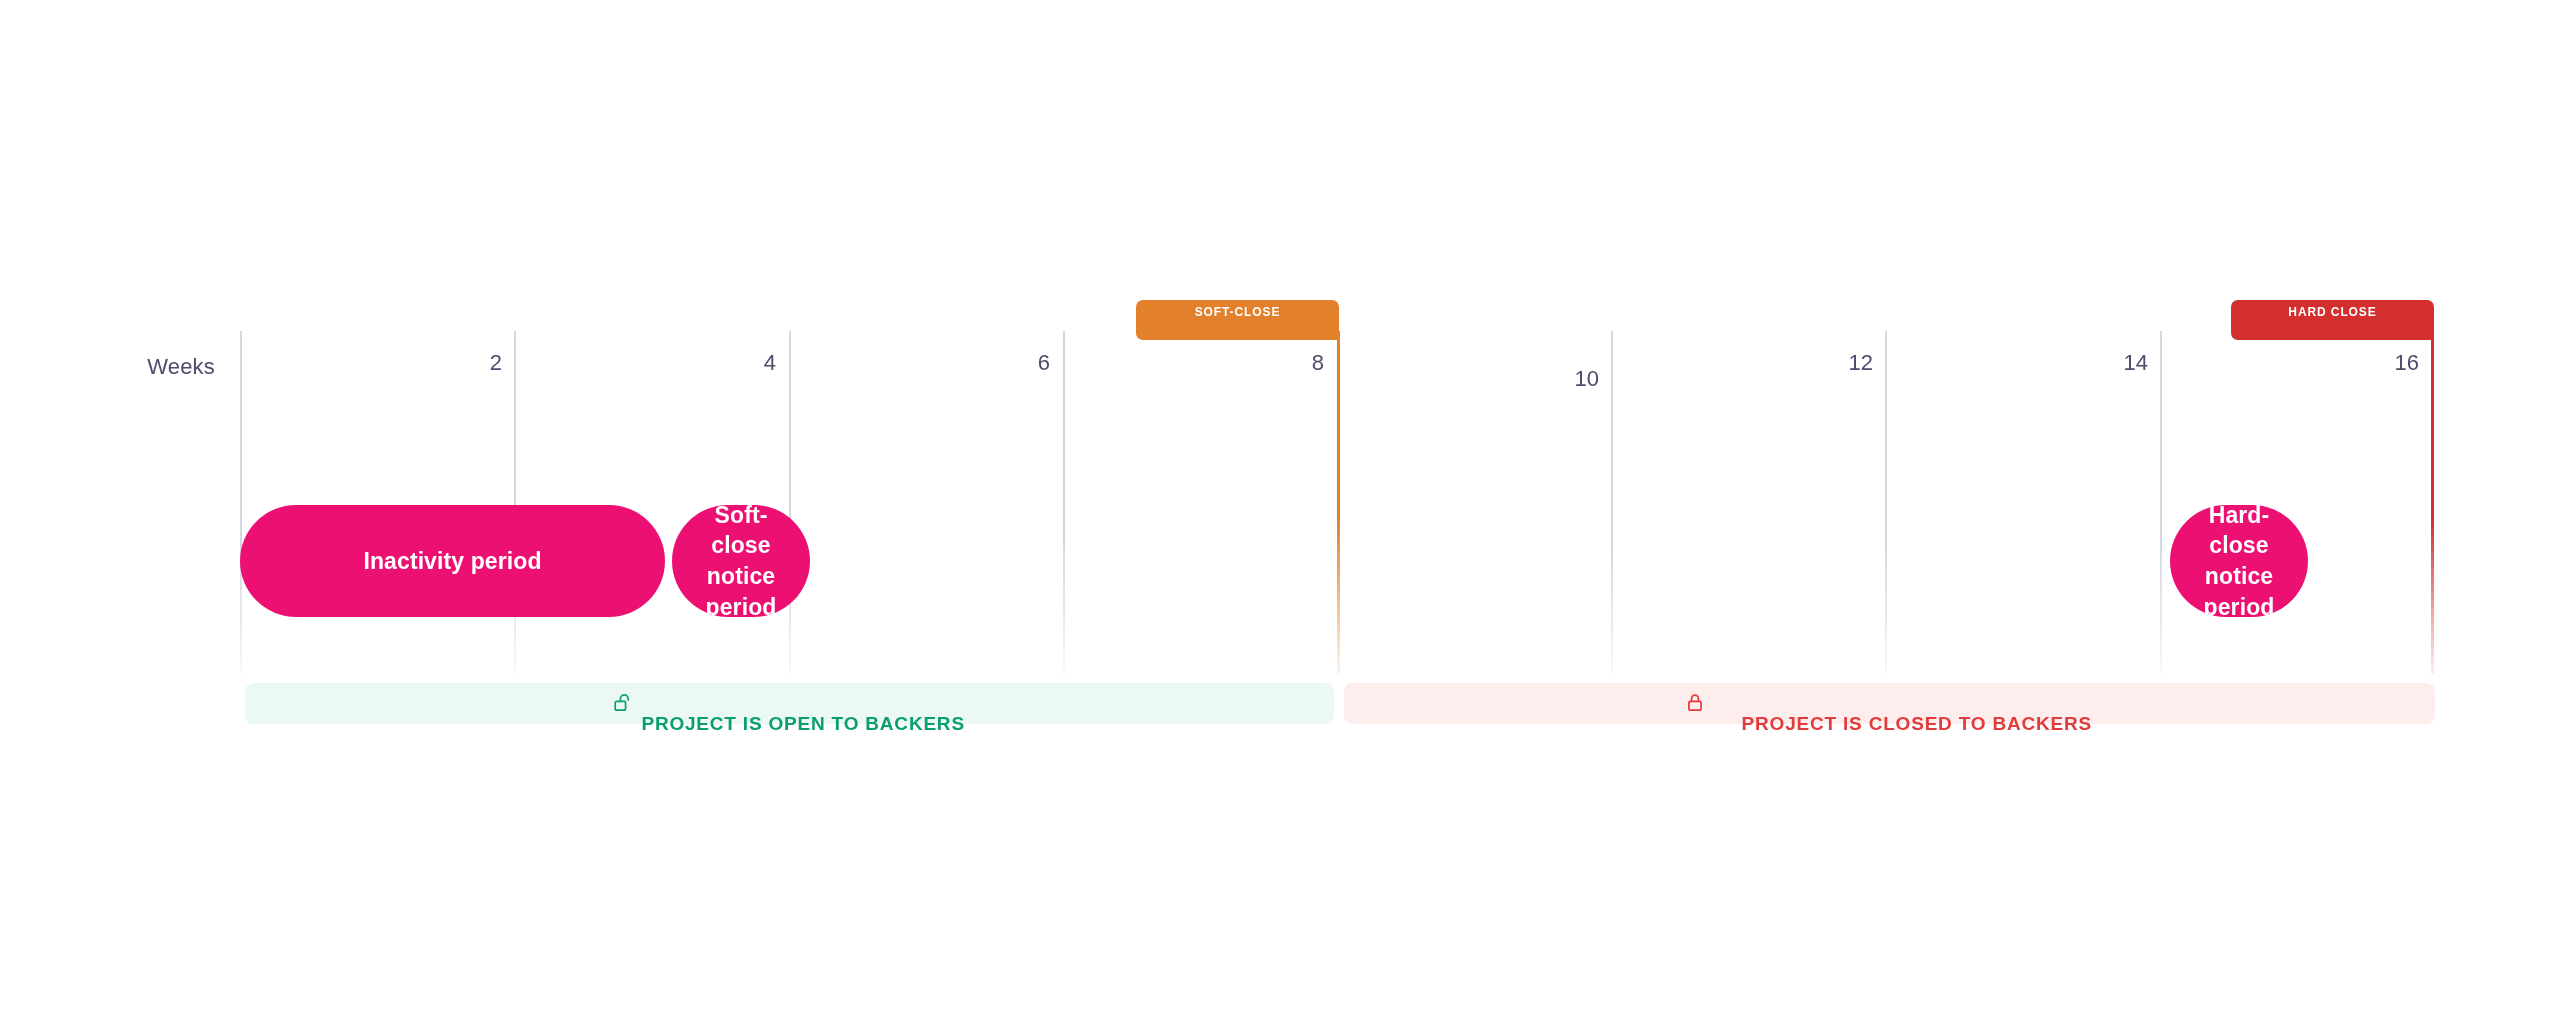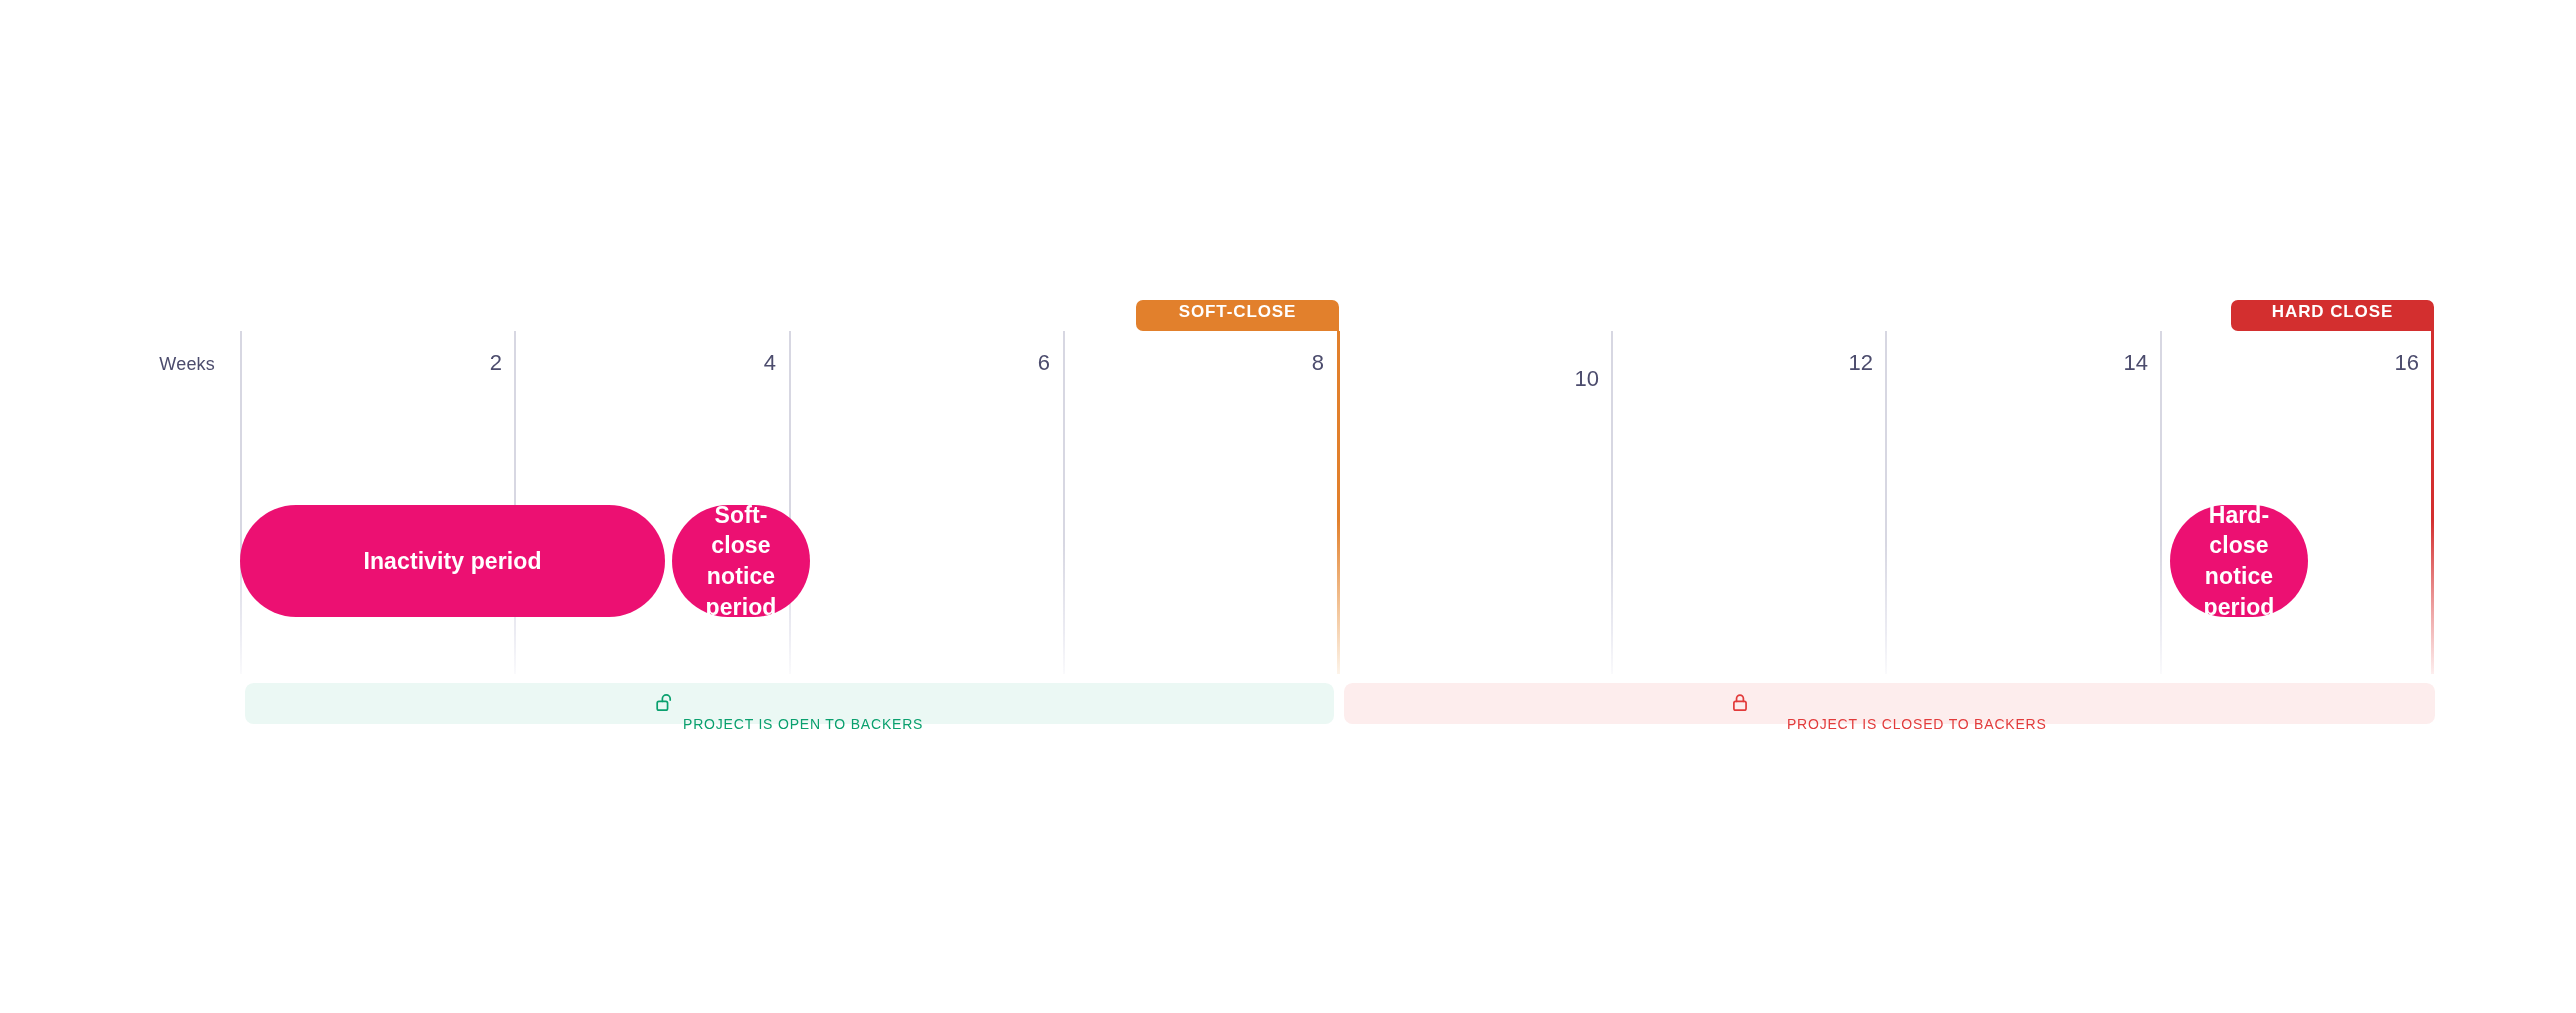--- a/index.html
+++ b/index.html
@@ -22,21 +22,21 @@
     background: #ffffff;
   }
 
   
   .axis-title {
     position: absolute;
     left: 103px;
     top: 354px;
     width: 112px;
     text-align: right;
-    font-size: 18px;
+    font-size: 22px;
     color: #4c4c6d;
     letter-spacing: 0.2px;
     white-space: nowrap;
   }
 
   
   .plot {
     position: absolute;
     left: 240px;
     top: 331px;
@@ -74,24 +74,24 @@
     top: 19px;
     font-size: 22px;
     color: #4c4c6d;
     text-align: right;
     white-space: nowrap;
   }
 
   
   .badge {
     position: absolute;
-    height: 31px;
+    height: 40px;
     line-height: 24px;
     color: #ffffff;
-    font-size: 17px;
+    font-size: 12px;
     font-weight: bold;
     letter-spacing: 0.9px;
     text-align: center;
     white-space: nowrap;
   }
   .badge.soft-close {
     background: #e2802c;
     border-radius: 6.9px 6.9px 0 6.9px;
   }
   .badge.hard-close {
@@ -127,22 +127,22 @@
     display: flex;
     align-items: center;
     justify-content: center;
     gap: 10.3px;
     box-sizing: border-box;
   }
   .status-bar.open  { background: #ebf8f4; }
   .status-bar.closed{ background: #fdeded; }
 
   .status-text {
-    font-size: 14px;
-    font-weight: normal;
+    font-size: 19px;
+    font-weight: bold;
     letter-spacing: 0.8px;
     white-space: nowrap;
     margin-top: 40px;
   }
   .status-bar.open  .status-text { color: #0aa06e; }
   .status-bar.closed .status-text { color: #e23b3b; padding-left: 28px; }
 
   .lock-icon { display: block; }
 </style>
 </head>

